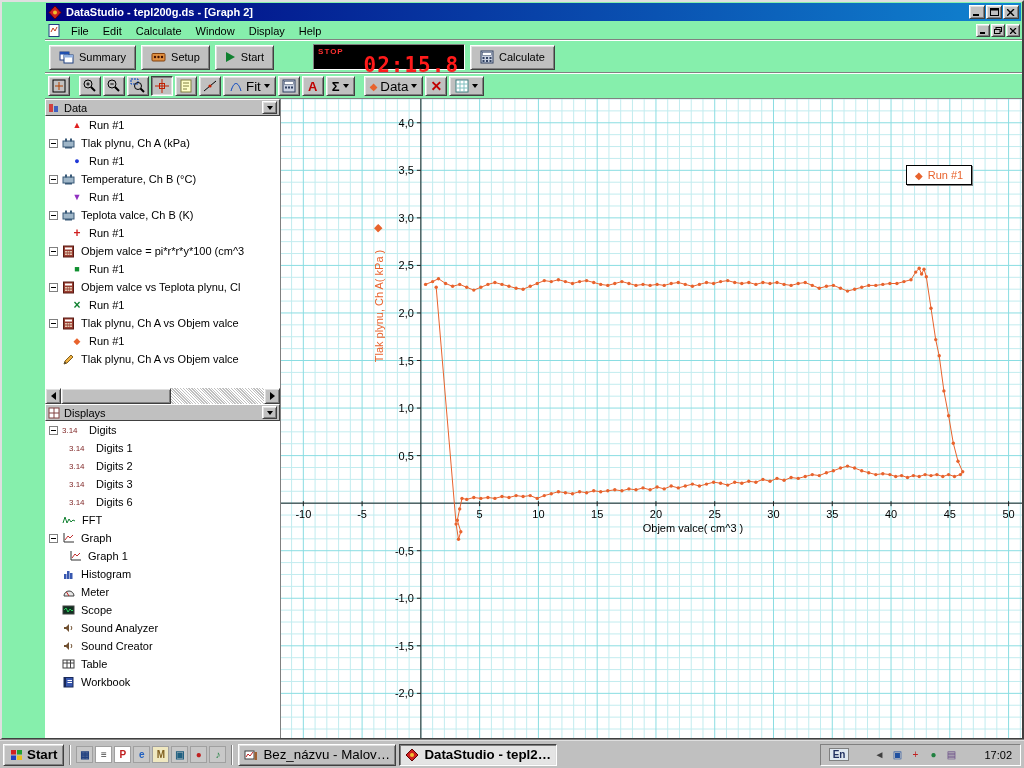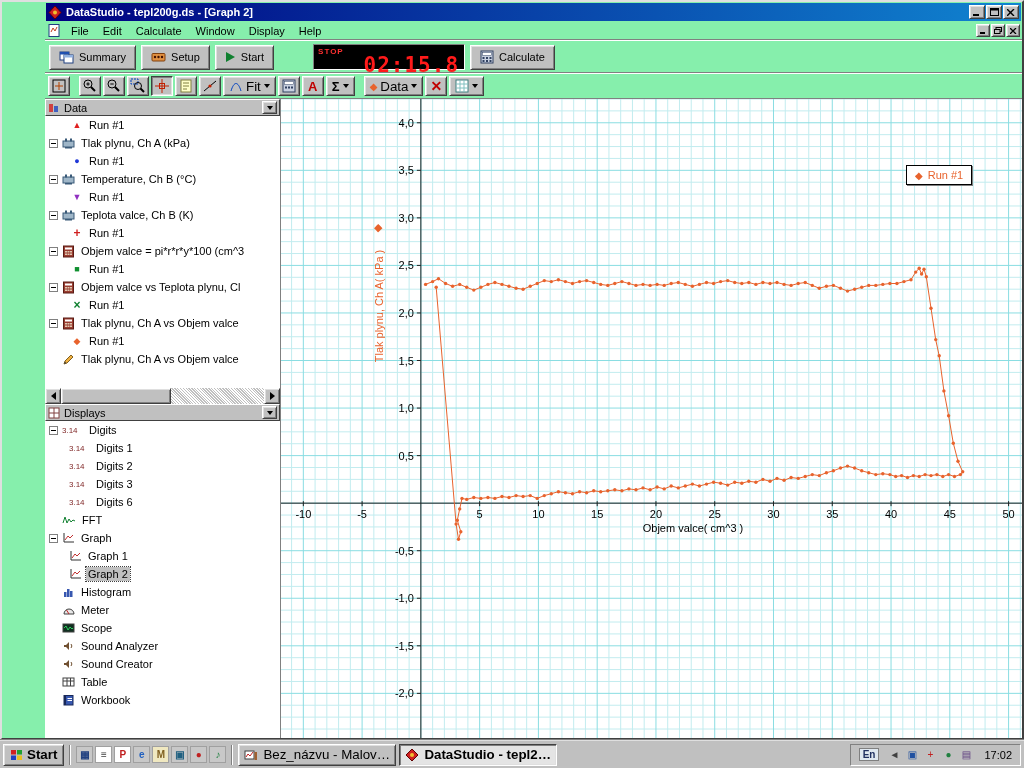--- a/index.html
+++ b/index.html
@@ -92,21 +92,21 @@
   #taskbar { position:absolute; left:0; top:740px; width:1024px; height:28px; background:#c0c0c0;
     border-top:1px solid #dfdfdf; box-shadow:0 -1px 0 #808080; display:flex; align-items:center; padding:2px 3px; gap:3px; }
   .start-btn { height:22px; display:inline-flex; align-items:center; gap:4px; padding:0 6px; font-weight:bold; }
   .ql { width:17px; height:17px; display:inline-flex; align-items:center; justify-content:center;
     font-size:10px; font-weight:bold; border:1px solid #a0a0a0; }
   .tb-sep { width:2px; height:20px; border-left:1px solid #808080; border-right:1px solid #fff; margin:0 2px; }
   .task-btn { width:158px; height:22px; display:inline-flex; align-items:center; gap:5px; padding:0 5px;
     overflow:hidden; white-space:nowrap; }
   .task-btn .task-label { overflow:hidden; text-overflow:ellipsis; }
   .task-btn.active { font-weight:bold; background:#e4e4e4; }
-  .tray { margin-left:auto; height:22px; display:flex; align-items:center; gap:8px; padding:0 8px; }
+  .tray { margin-left:auto; height:22px; display:flex; align-items:center; gap:23px; padding:0 8px; }
   .lang-box { border:1px solid #808080; background:#dfe8f0; padding:0 3px; font-size:10px; font-weight:bold; color:#203060; }
   .tray-ico { width:14px; height:14px; display:inline-flex; align-items:center; justify-content:center; font-size:10px; }
   .clock { padding-left:3px; }
 </style>
 </head>
 <body>
 
 <div id="app-window">
 
   <div class="titlebar">
@@ -544,30 +544,20 @@
           </div>
           <div class="tree-row child-row">
             <span class="ticon">
               <svg width="13" height="12">
                 <line x1="2" y1="1" x2="2" y2="10" stroke="#303030"></line>
                 <line x1="2" y1="10" x2="12" y2="10" stroke="#303030"></line>
                 <polyline points="3,8 6,4 8,6 11,3" fill="none" stroke="#c03030"></polyline>
               </svg>
             </span>
             <span class="tlabel">Graph 1</span>
-          </div>
-          <div class="tree-row child-row">
-            <span class="ticon">
-              <svg width="13" height="12">
-                <line x1="2" y1="1" x2="2" y2="10" stroke="#303030"></line>
-                <line x1="2" y1="10" x2="12" y2="10" stroke="#303030"></line>
-                <polyline points="3,8 6,4 8,6 11,3" fill="none" stroke="#c03030"></polyline>
-              </svg>
-            </span>
-            <span class="tlabel selected">Graph 2</span>
           </div>
           <div class="tree-row">
             <span class="expand-spacer"></span>
             <span class="ticon">
               <svg width="13" height="12">
                 <rect x="2" y="6" width="2.5" height="5" fill="#3858b0"></rect>
                 <rect x="5" y="3" width="2.5" height="8" fill="#3858b0"></rect>
                 <rect x="8" y="5" width="2.5" height="6" fill="#3858b0"></rect>
               </svg>
             </span>

